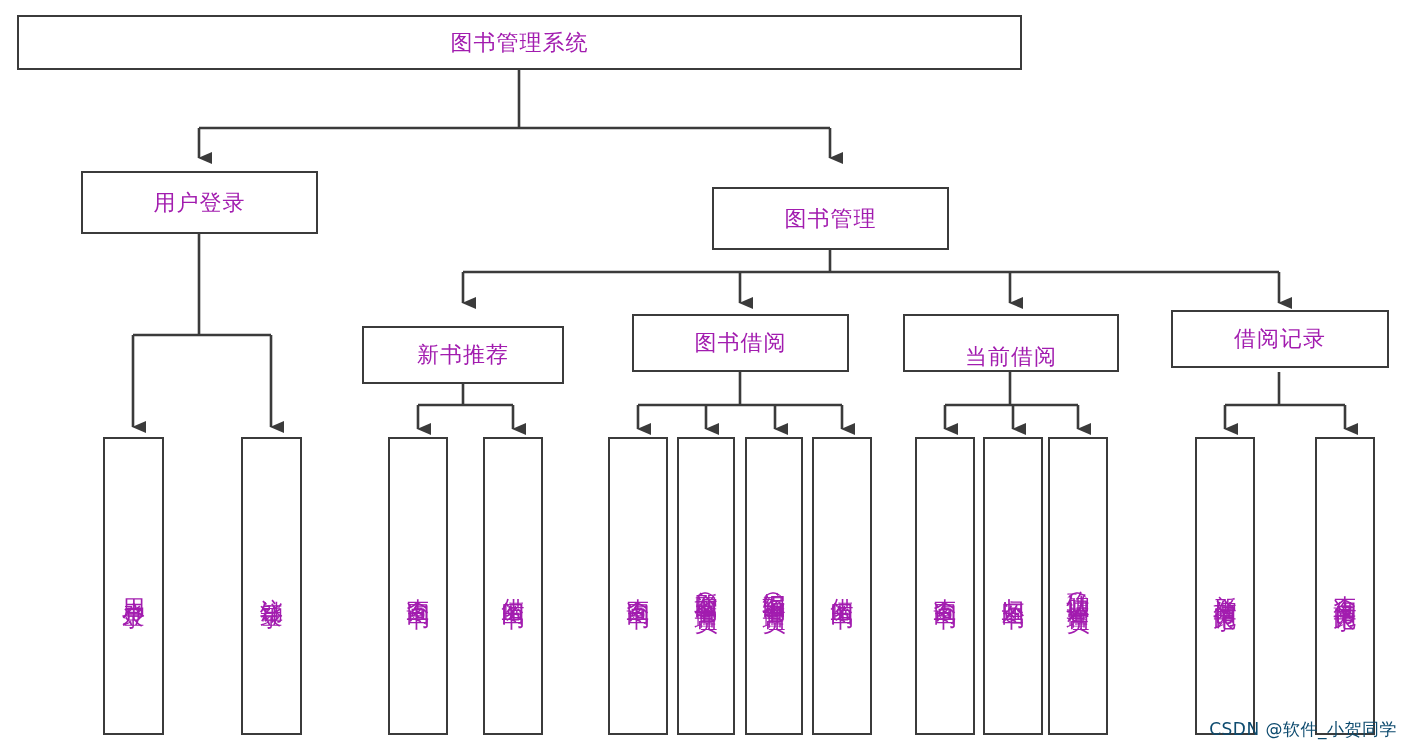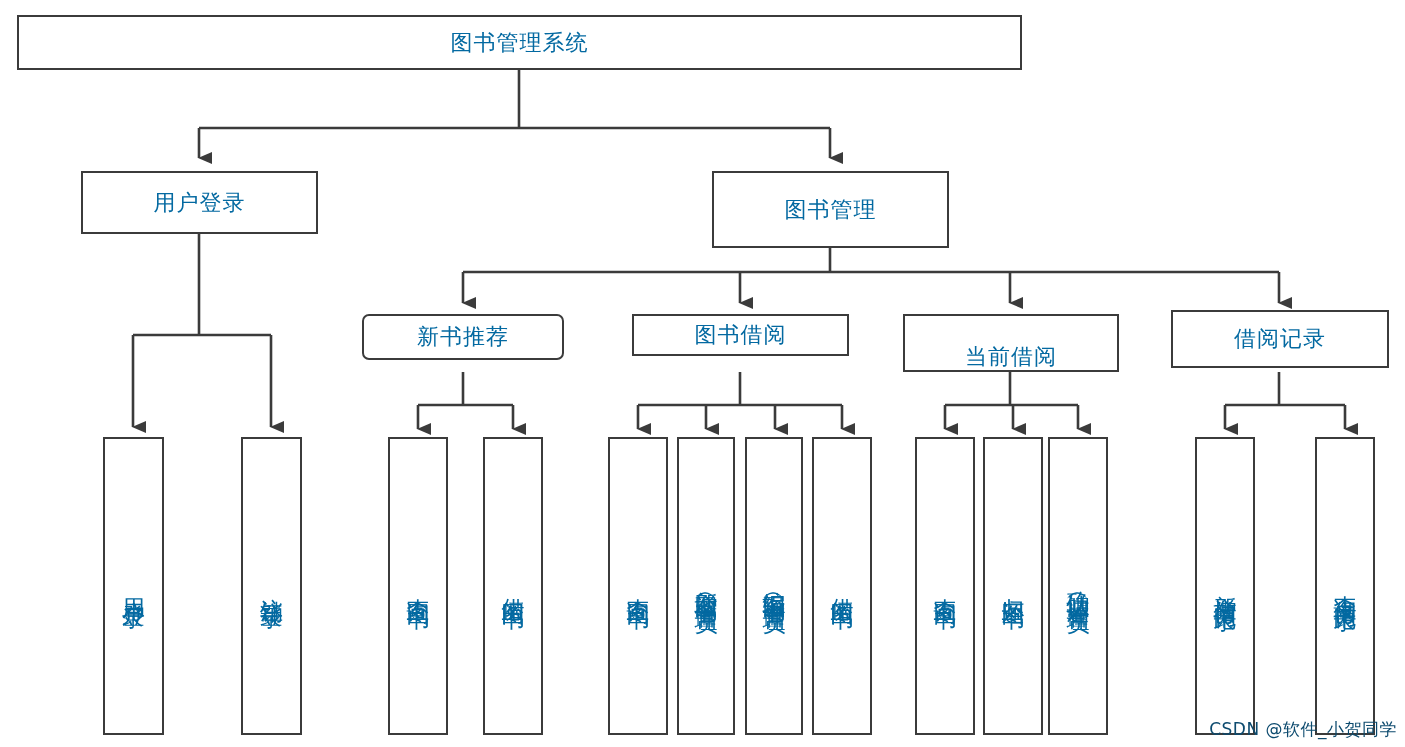--- a/index.html
+++ b/index.html
@@ -27,21 +27,21 @@
     pointer-events: none;
   }
   .node {
     position: absolute;
     box-sizing: border-box;
     background: #ffffff;
     border: 2.5px solid #3b3b3b;
     display: flex;
     align-items: center;
     justify-content: center;
-    color: #0369a1;
+    color: #a21caf;
     line-height: 1.18;
     text-align: center;
     z-index: 3;
   }
   .node .txt {
     display: block;
     white-space: pre-line;
   }
   .node-h .txt {
     font-size: 22px;
@@ -126,29 +126,29 @@
   </svg>
 
   <div class="node node-h" style="left:17px; top:15px; width:1005px; height:55px;">
     <span class="txt">图书管理系统</span>
   </div>
 
   <div class="node node-h" style="left:81px; top:171px; width:237px; height:63px;">
     <span class="txt">用户登录</span>
   </div>
 
-  <div class="node node-h" style="left:712px; top:171px; width:237px; height:77px;text-align:right;">
+  <div class="node node-h" style="left:712px; top:187px; width:237px; height:63px;text-align:right;">
     <span class="txt">图书管理</span>
   </div>
 
-  <div class="node node-h" style="left:362px; top:314px; width:202px; height:46px;border-radius:7px;">
+  <div class="node node-h" style="left:362px; top:326px; width:202px; height:58px;">
     <span class="txt">新书推荐</span>
   </div>
 
-  <div class="node node-h" style="left:632px; top:314px; width:217px; height:42px;">
+  <div class="node node-h" style="left:632px; top:314px; width:217px; height:58px;">
     <span class="txt">图书借阅</span>
   </div>
 
   <div class="node node-h" style="left:903px; top:314px; width:216px; height:58px;align-items:flex-end;">
     <span class="txt">当前借阅</span>
   </div>
 
   <div class="node node-h" style="left:1171px; top:310px; width:218px; height:58px;">
     <span class="txt">借阅记录</span>
   </div>

